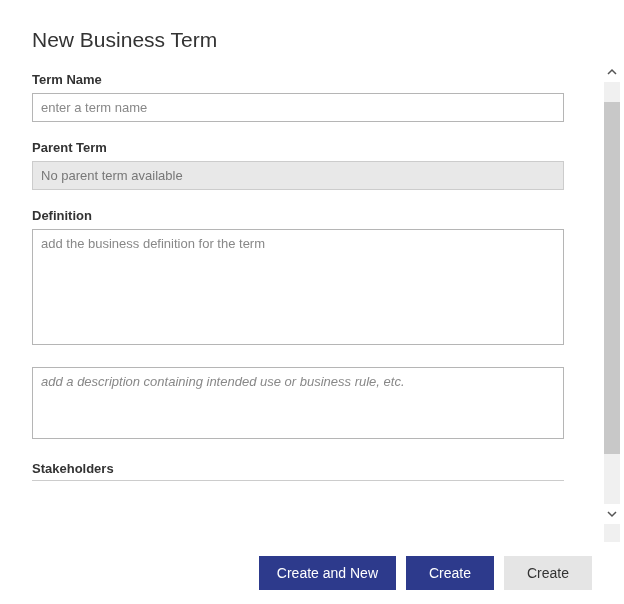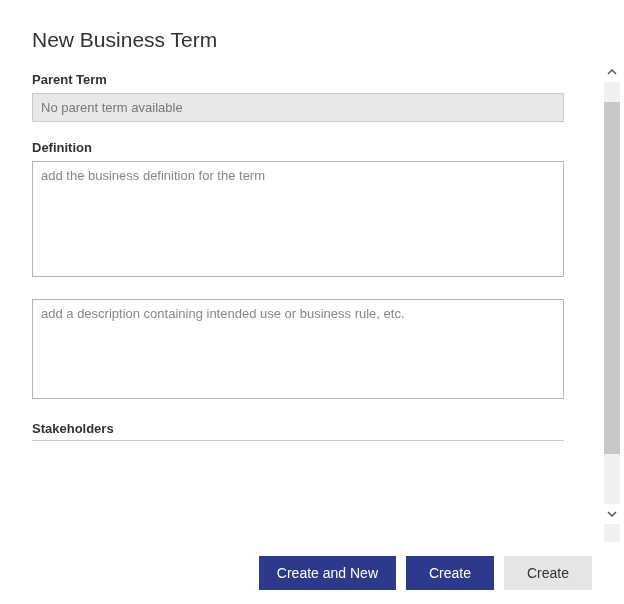--- a/index.html
+++ b/index.html
@@ -72,21 +72,21 @@
   .input::placeholder { color: #888; }
   .input.disabled {
     background: #e8e8e8;
     color: #777;
     border-color: #ccc;
   }
   textarea.input {
     resize: none;
     height: 116px;
   }
-  textarea.desc { height: 100px; }
+  textarea.desc { height: 72px; font-style: italic; }
   .stake-label {
     font-size: 13px;
     font-weight: 600;
     color: #333;
     padding-bottom: 4px;
     border-bottom: 1px solid #ccc;
     margin-top: 10px;
   }
   .button-bar {
     position: absolute;
@@ -107,20 +107,24 @@
   .btn.primary { background: #2d3a8c; color: #fff; }
   .btn.secondary { background: #e5e5e5; color: #333; }
 </style>
 </head>
 <body>
 
 <div class="page">
 
   <h1 class="title">New Business Term</h1>
 
+  <div class="field">
+    <label class="label">Term Name</label>
+    <input type="text" class="input" placeholder="enter a term name" style="">
+  </div>
 
   <div class="field">
     <label class="label">Parent Term</label>
     <input type="text" class="input disabled" readonly="" value="No parent term available" style="">
   </div>
 
   <div class="field">
     <label class="label">Definition</label>
     <textarea class="input" placeholder="add the business definition for the term" style=""></textarea>
   </div>

